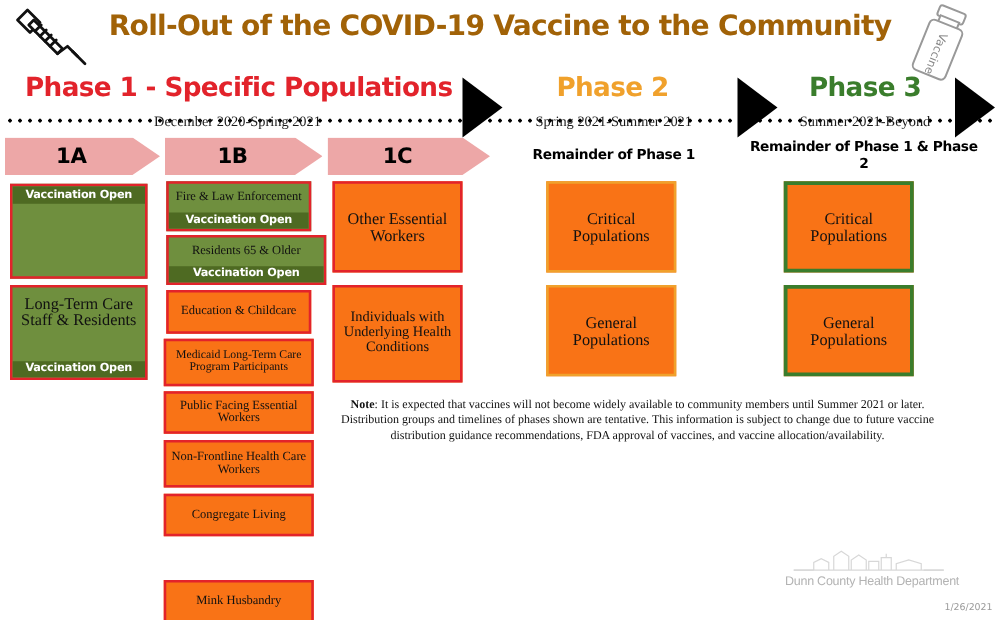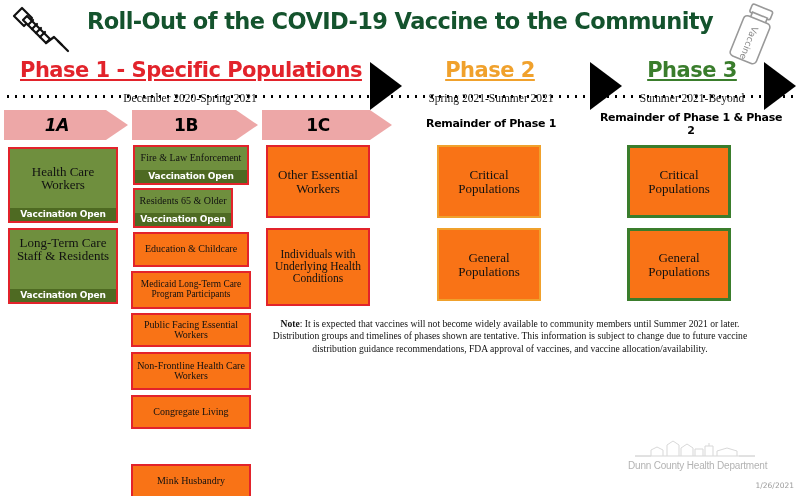--- a/index.html
+++ b/index.html
@@ -13,42 +13,41 @@
   .page { position: relative; width: 800px; height: 496px; background: #fff; }
 
   
   .title {
     position: absolute; left: 60px; top: 8px; width: 680px;
     text-align: center;
     font-family: "DejaVu Sans", sans-serif;
     font-weight: bold;
     font-size: 22.5px;
     letter-spacing: -0.6px;
-    color: #14532d;
+    color: #a16207;
     white-space: nowrap;
   }
   .syringe-icon { position: absolute; left: 6px; top: 4px; width: 66px; height: 52px; }
   .vial-icon { position: absolute; left: 722px; top: 2px; width: 62px; height: 66px; }
 
   
   .timeline-dots {
     position: absolute; left: 4px; top: 95px; width: 792px; height: 3px;
     background-image: radial-gradient(circle, #000 0 1.3px, transparent 1.4px);
     background-size: 8px 3px;
     background-repeat: repeat-x;
   }
   .phase-head {
     position: absolute;
     text-align: center;
     font-family: "DejaVu Sans", sans-serif;
     font-weight: bold;
     font-size: 21px;
     letter-spacing: -0.5px;
     white-space: nowrap;
-    text-decoration: underline;
   }
   .phase-dates {
     position: absolute;
     text-align: center;
     font-family: "Liberation Serif", serif;
     font-size: 11.5px;
     color: #1a1a1a;
     white-space: nowrap;
   }
   .tri {
@@ -186,44 +185,43 @@
   <div class="phase-head" style="left:400px; top:58px; width:180px; color:#f0a12c;">Phase 2</div>
   <div class="phase-dates" style="left:398px; top:92px; width:186px;">Spring 2021-Summer 2021</div>
 
   <div class="tri" style="left:590px; top:62px;"></div>
 
   <div class="phase-head" style="left:614px; top:58px; width:156px; color:#3a7d2c;">Phase 3</div>
   <div class="phase-dates" style="left:608px; top:92px; width:168px;">Summer 2021-Beyond</div>
 
   <div class="tri" style="left:764px; top:62px;"></div>
 
-  <div class="pink-arrow" style="left:4px; top:110px; width:124px;font-style:italic;">
+  <div class="pink-arrow" style="left:4px; top:110px; width:124px;">
     <span>1A</span>
   </div>
   <div class="pink-arrow" style="left:132px; top:110px; width:126px;">
     <span>1B</span>
   </div>
   <div class="pink-arrow" style="left:262px; top:110px; width:130px;">
     <span>1C</span>
   </div>
 
   <div class="cat-box green" style="left:8px; top:147px; width:110px; height:76px;">
-    <div class="cat-label" style="font-size:13px;">Health Care Workers</div>
     <div class="vax-banner">Vaccination Open</div>
   </div>
   <div class="cat-box green" style="left:8px; top:228px; width:110px; height:76px;gap:20px;">
     <div class="cat-label" style="font-size:13px;">Long-Term Care Staff &amp; Residents</div>
     <div class="vax-banner">Vaccination Open</div>
   </div>
 
   <div class="cat-box green" style="left:133px; top:145px; width:116px; height:40px;">
     <div class="cat-label" style="font-size:10px;">Fire &amp; Law Enforcement</div>
     <div class="vax-banner">Vaccination Open</div>
   </div>
-  <div class="cat-box green" style="left:133px; top:188px; width:100px; height:40px;">
+  <div class="cat-box green" style="left:133px; top:188px; width:128px; height:40px;">
     <div class="cat-label" style="font-size:10px;">Residents 65 &amp; Older</div>
     <div class="vax-banner">Vaccination Open</div>
   </div>
   <div class="cat-box" style="left:133px; top:232px; width:116px; height:35px;">
     <div class="cat-label" style="font-size:10px;">Education &amp; Childcare</div>
   </div>
   <div class="cat-box" style="left:131px; top:271px; width:120px; height:38px;">
     <div class="cat-label" style="font-size:9.4px;">Medicaid Long-Term Care Program Participants</div>
   </div>
   <div class="cat-box" style="left:131px; top:352px; width:120px; height:38px;">

